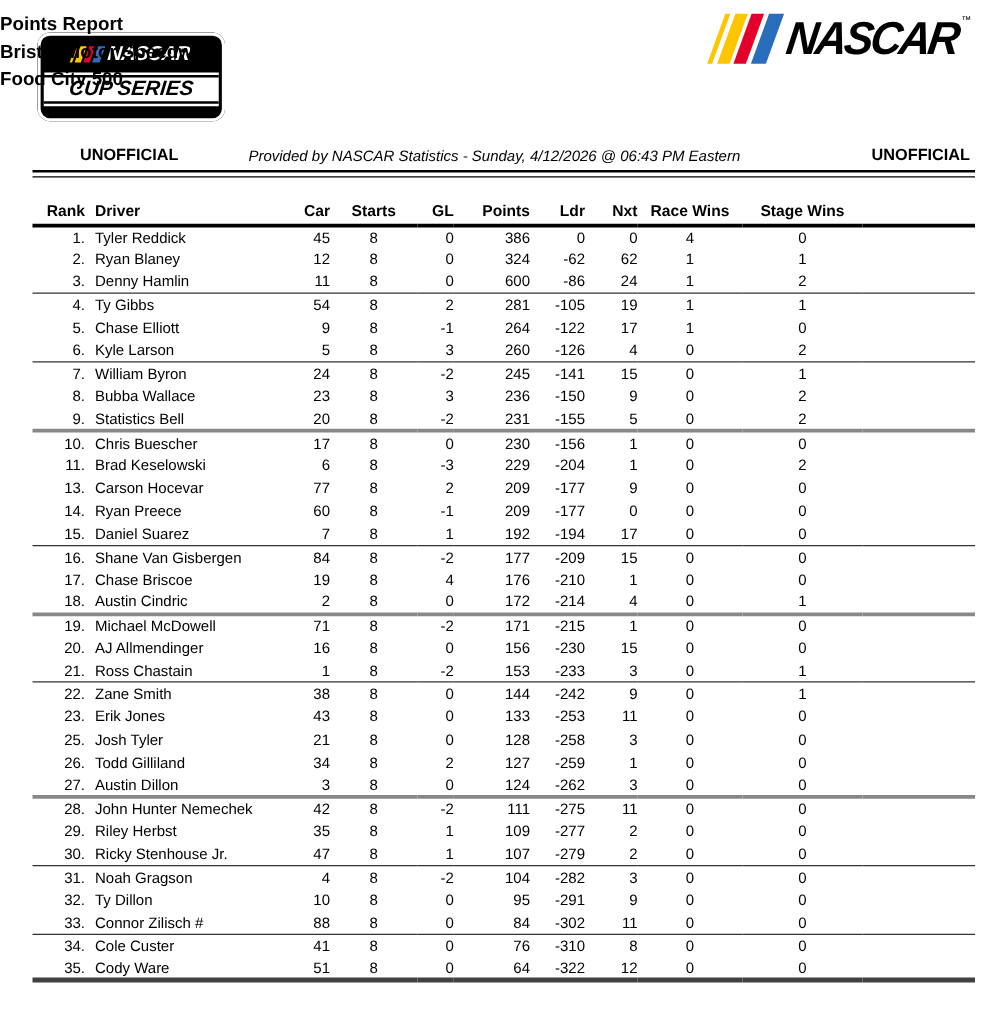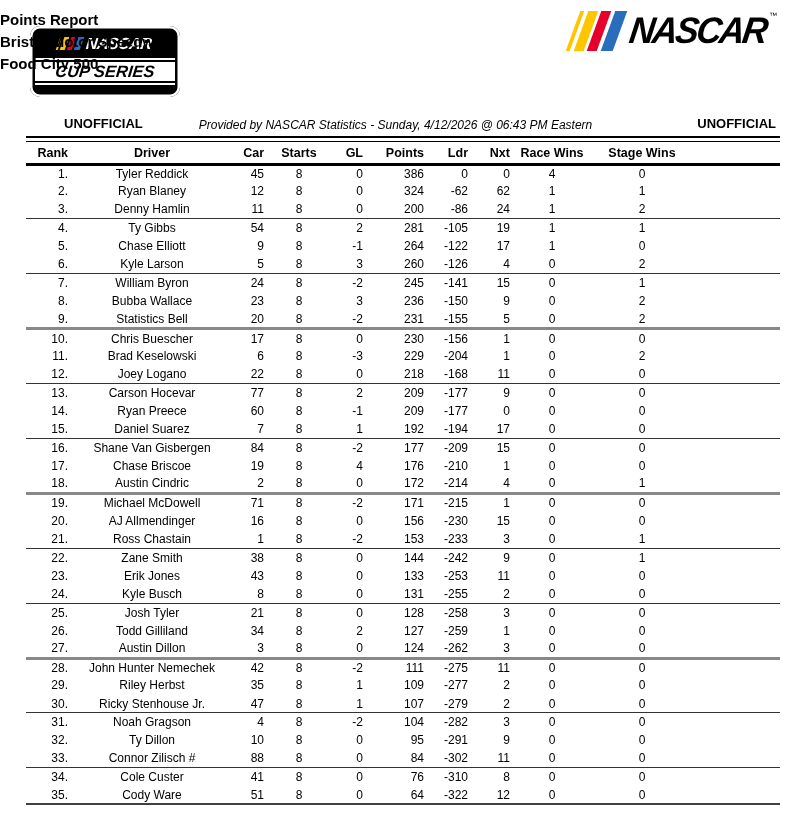--- a/index.html
+++ b/index.html
@@ -46,26 +46,26 @@
 
   
   .subheader { position:absolute; top:116px; left:0; width:100%; height:18px; }
   .unofficial-left  { position:absolute; left:64px; top:0; font-weight:bold; font-size:13px; }
   .unofficial-right { position:absolute; right:15px; top:0; font-weight:bold; font-size:13px; }
   .provided { width:100%; text-align:center; font-style:italic; font-size:12px; padding-top:2px; }
 
   
   .report { position:absolute; top:136px; left:26px; width:754px; }
   .double-rule { height:6px; border-top:2px solid #000; border-bottom:1px solid #000; }
-  table { width:754px; border-collapse:collapse; table-layout:fixed; margin-top:2px;
-          border-bottom:2px solid #404040; }
+  table { width:754px; border-collapse:collapse; table-layout:fixed; margin-top:18px;
+          border-bottom:4px solid #404040; }
   thead th { font-size:12.5px; font-weight:bold; border-bottom:3px solid #000;
              height:20px; padding:0; vertical-align:middle; white-space:nowrap; }
   tbody td { font-size:12px; height:18.3px; padding:0; vertical-align:middle; white-space:nowrap; }
-  .align-left   { text-align:center; padding-left:8px !important; }
+  .align-left   { text-align:left; padding-left:8px !important; }
   .align-right  { text-align:right; }
   .align-center { text-align:center; }
   tr.sep td   { border-bottom:1.5px solid #333; }
   tr.heavy td { border-bottom:3px solid #888; }
 </style>
 </head>
 <body>
 
 <div>
 
@@ -166,21 +166,21 @@
             <td class="align-center">1</td>
             <td class="align-center">1</td>
             <td></td>
           </tr>
           <tr class="sep">
             <td class="align-right">3.</td>
             <td class="align-left">Denny Hamlin</td>
             <td class="align-right">11</td>
             <td class="align-center">8</td>
             <td class="align-right">0</td>
-            <td class="align-right">200</td>
+            <td class="align-right">600</td>
             <td class="align-right">-86</td>
             <td class="align-right">24</td>
             <td class="align-center">1</td>
             <td class="align-center">2</td>
             <td></td>
           </tr>
           <tr>
             <td class="align-right">4.</td>
             <td class="align-left">Ty Gibbs</td>
             <td class="align-right">54</td>
@@ -277,33 +277,20 @@
             <td class="align-right">6</td>
             <td class="align-center">8</td>
             <td class="align-right">-3</td>
             <td class="align-right">229</td>
             <td class="align-right">-204</td>
             <td class="align-right">1</td>
             <td class="align-center">0</td>
             <td class="align-center">2</td>
             <td></td>
           </tr>
-          <tr class="sep">
-            <td class="align-right">12.</td>
-            <td class="align-left">Joey Logano</td>
-            <td class="align-right">22</td>
-            <td class="align-center">8</td>
-            <td class="align-right">0</td>
-            <td class="align-right">218</td>
-            <td class="align-right">-168</td>
-            <td class="align-right">11</td>
-            <td class="align-center">0</td>
-            <td class="align-center">0</td>
-            <td></td>
-          </tr>
           <tr>
             <td class="align-right">13.</td>
             <td class="align-left">Carson Hocevar</td>
             <td class="align-right">77</td>
             <td class="align-center">8</td>
             <td class="align-right">2</td>
             <td class="align-right">209</td>
             <td class="align-right">-177</td>
             <td class="align-right">9</td>
             <td class="align-center">0</td>
@@ -433,33 +420,20 @@
             <td class="align-right">43</td>
             <td class="align-center">8</td>
             <td class="align-right">0</td>
             <td class="align-right">133</td>
             <td class="align-right">-253</td>
             <td class="align-right">11</td>
             <td class="align-center">0</td>
             <td class="align-center">0</td>
             <td></td>
           </tr>
-          <tr class="sep">
-            <td class="align-right">24.</td>
-            <td class="align-left">Kyle Busch</td>
-            <td class="align-right">8</td>
-            <td class="align-center">8</td>
-            <td class="align-right">0</td>
-            <td class="align-right">131</td>
-            <td class="align-right">-255</td>
-            <td class="align-right">2</td>
-            <td class="align-center">0</td>
-            <td class="align-center">0</td>
-            <td></td>
-          </tr>
           <tr>
             <td class="align-right">25.</td>
             <td class="align-left">Josh Tyler</td>
             <td class="align-right">21</td>
             <td class="align-center">8</td>
             <td class="align-right">0</td>
             <td class="align-right">128</td>
             <td class="align-right">-258</td>
             <td class="align-right">3</td>
             <td class="align-center">0</td>

